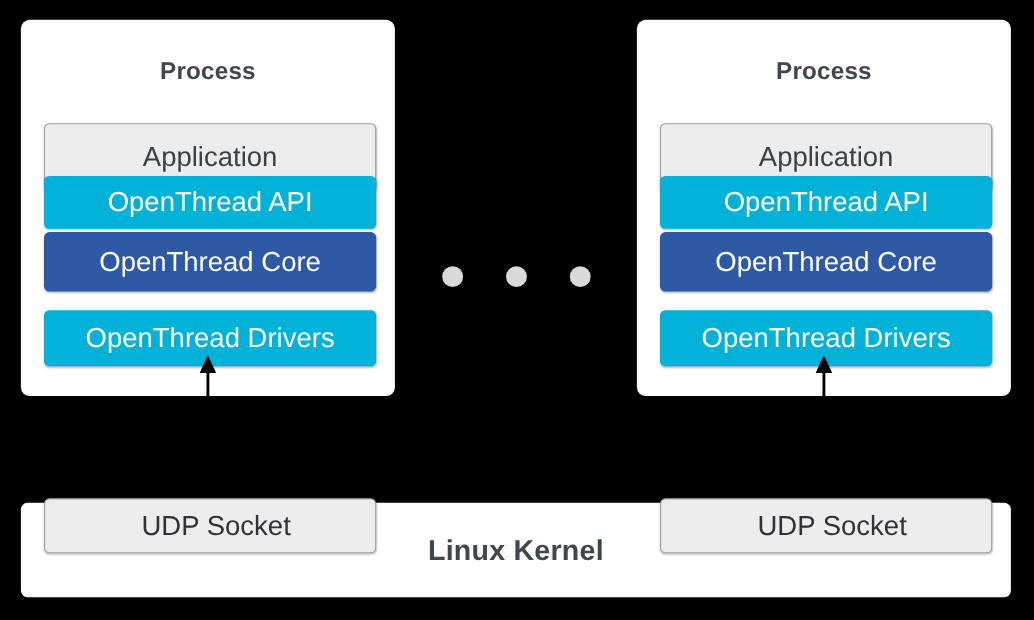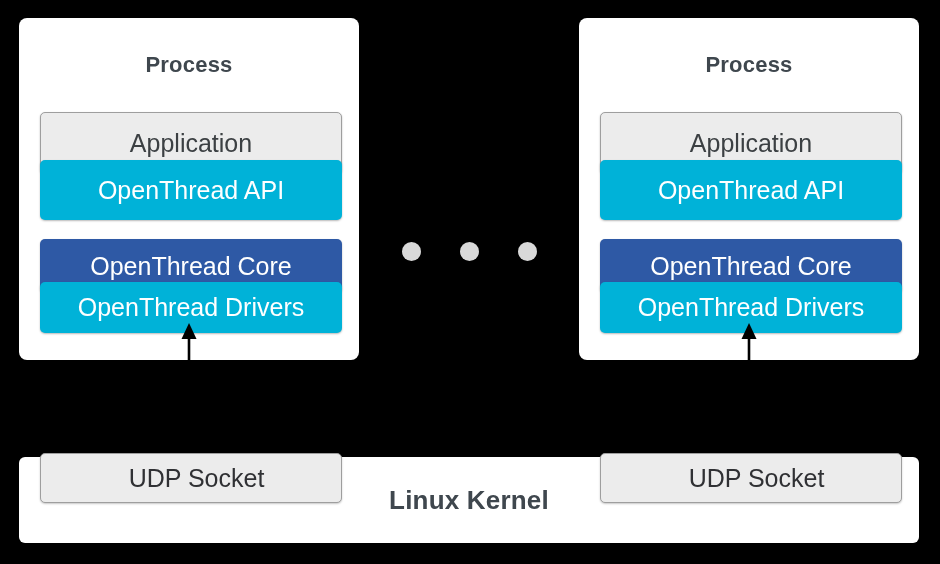--- a/index.html
+++ b/index.html
@@ -43,22 +43,22 @@
     box-shadow:0 1px 2px rgba(0,0,0,0.28);
   }
   .layer-gray{
     background:var(--layer_gray_fill);
     border:1.5px solid var(--layer_gray_border);
     color:var(--dark_label_text);
   }
   .layer-cyan{background:var(--cyan);color:var(--white_text);}
   .layer-blue{background:var(--blue);color:var(--white_text);}
   .layer.app{top:94px;height:62px;}
-  .layer.api{top:142px;height:60px;}
-  .layer.core{top:193px;height:54px;margin-top:28px;}
+  .layer.api{top:142px;height:48px;}
+  .layer.core{top:193px;height:54px;}
   .layer.drivers{top:264px;height:51px;}
   .ipc-arrow{
     position:absolute;left:50%;bottom:0;margin-left:-11px;
     width:22px;height:38px;display:block;
   }
   .dots{
     position:absolute;left:402px;top:241px;width:135px;height:20px;
     display:flex;align-items:center;justify-content:space-between;
   }
   .dot{

